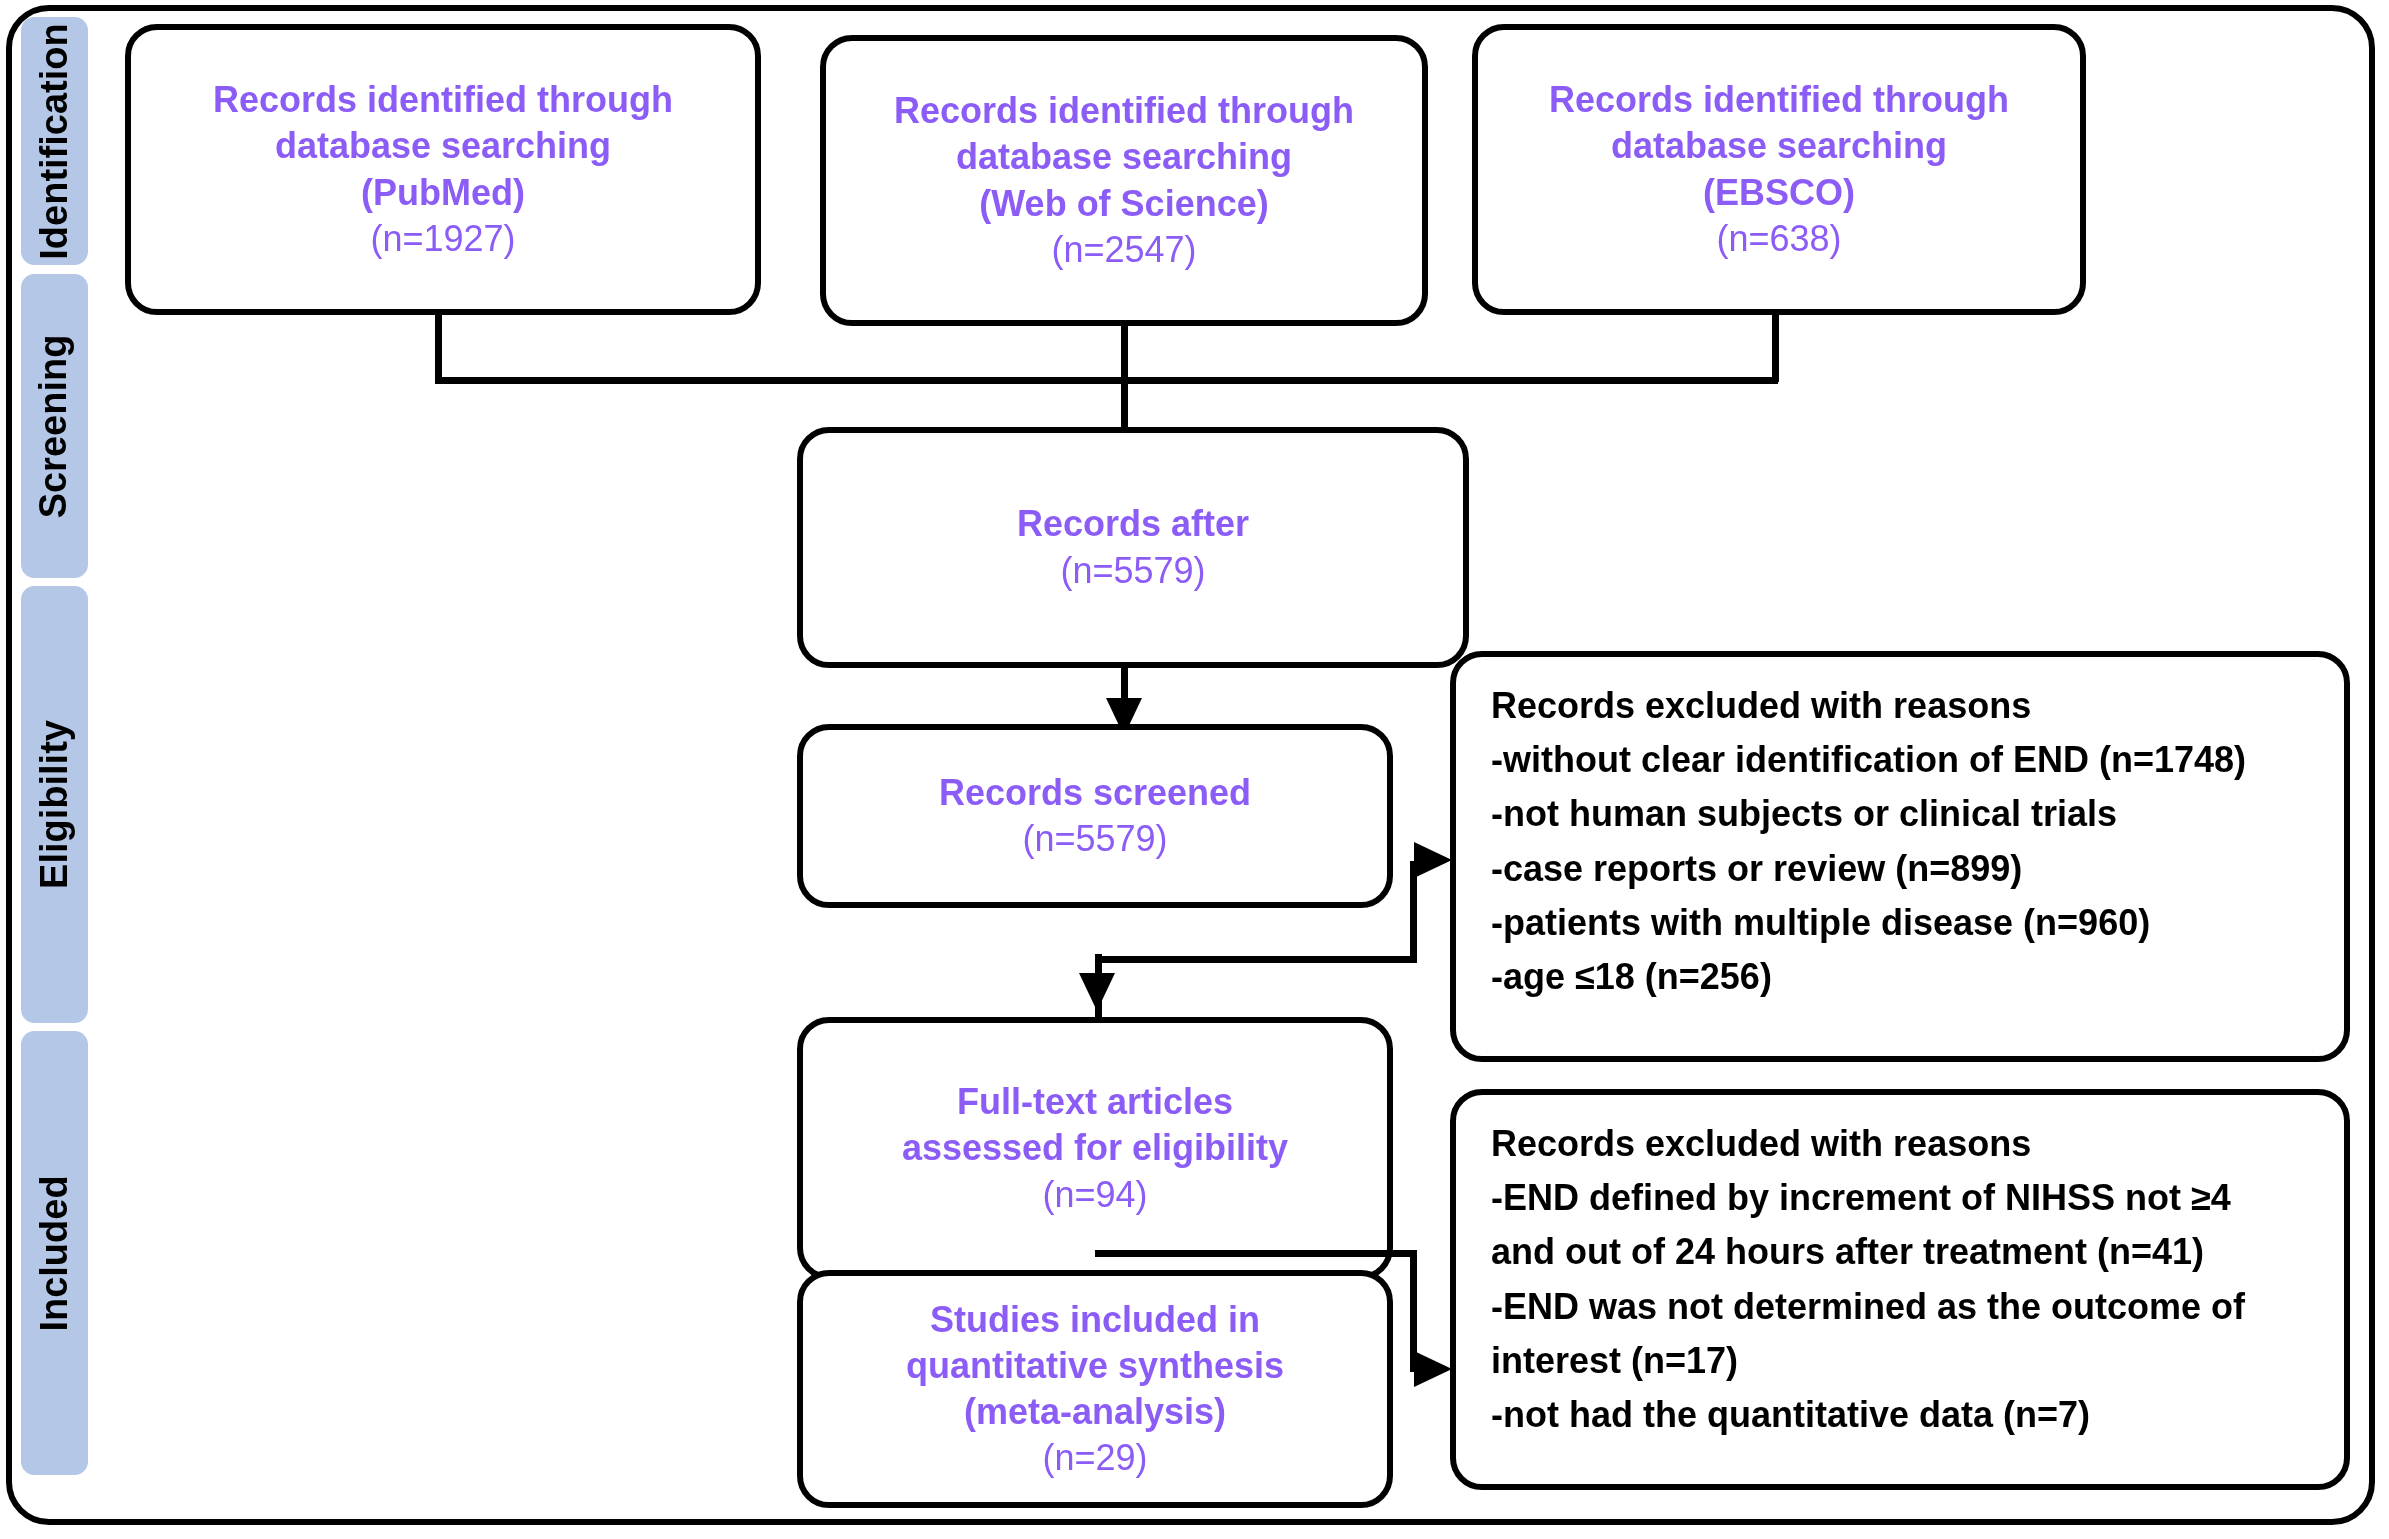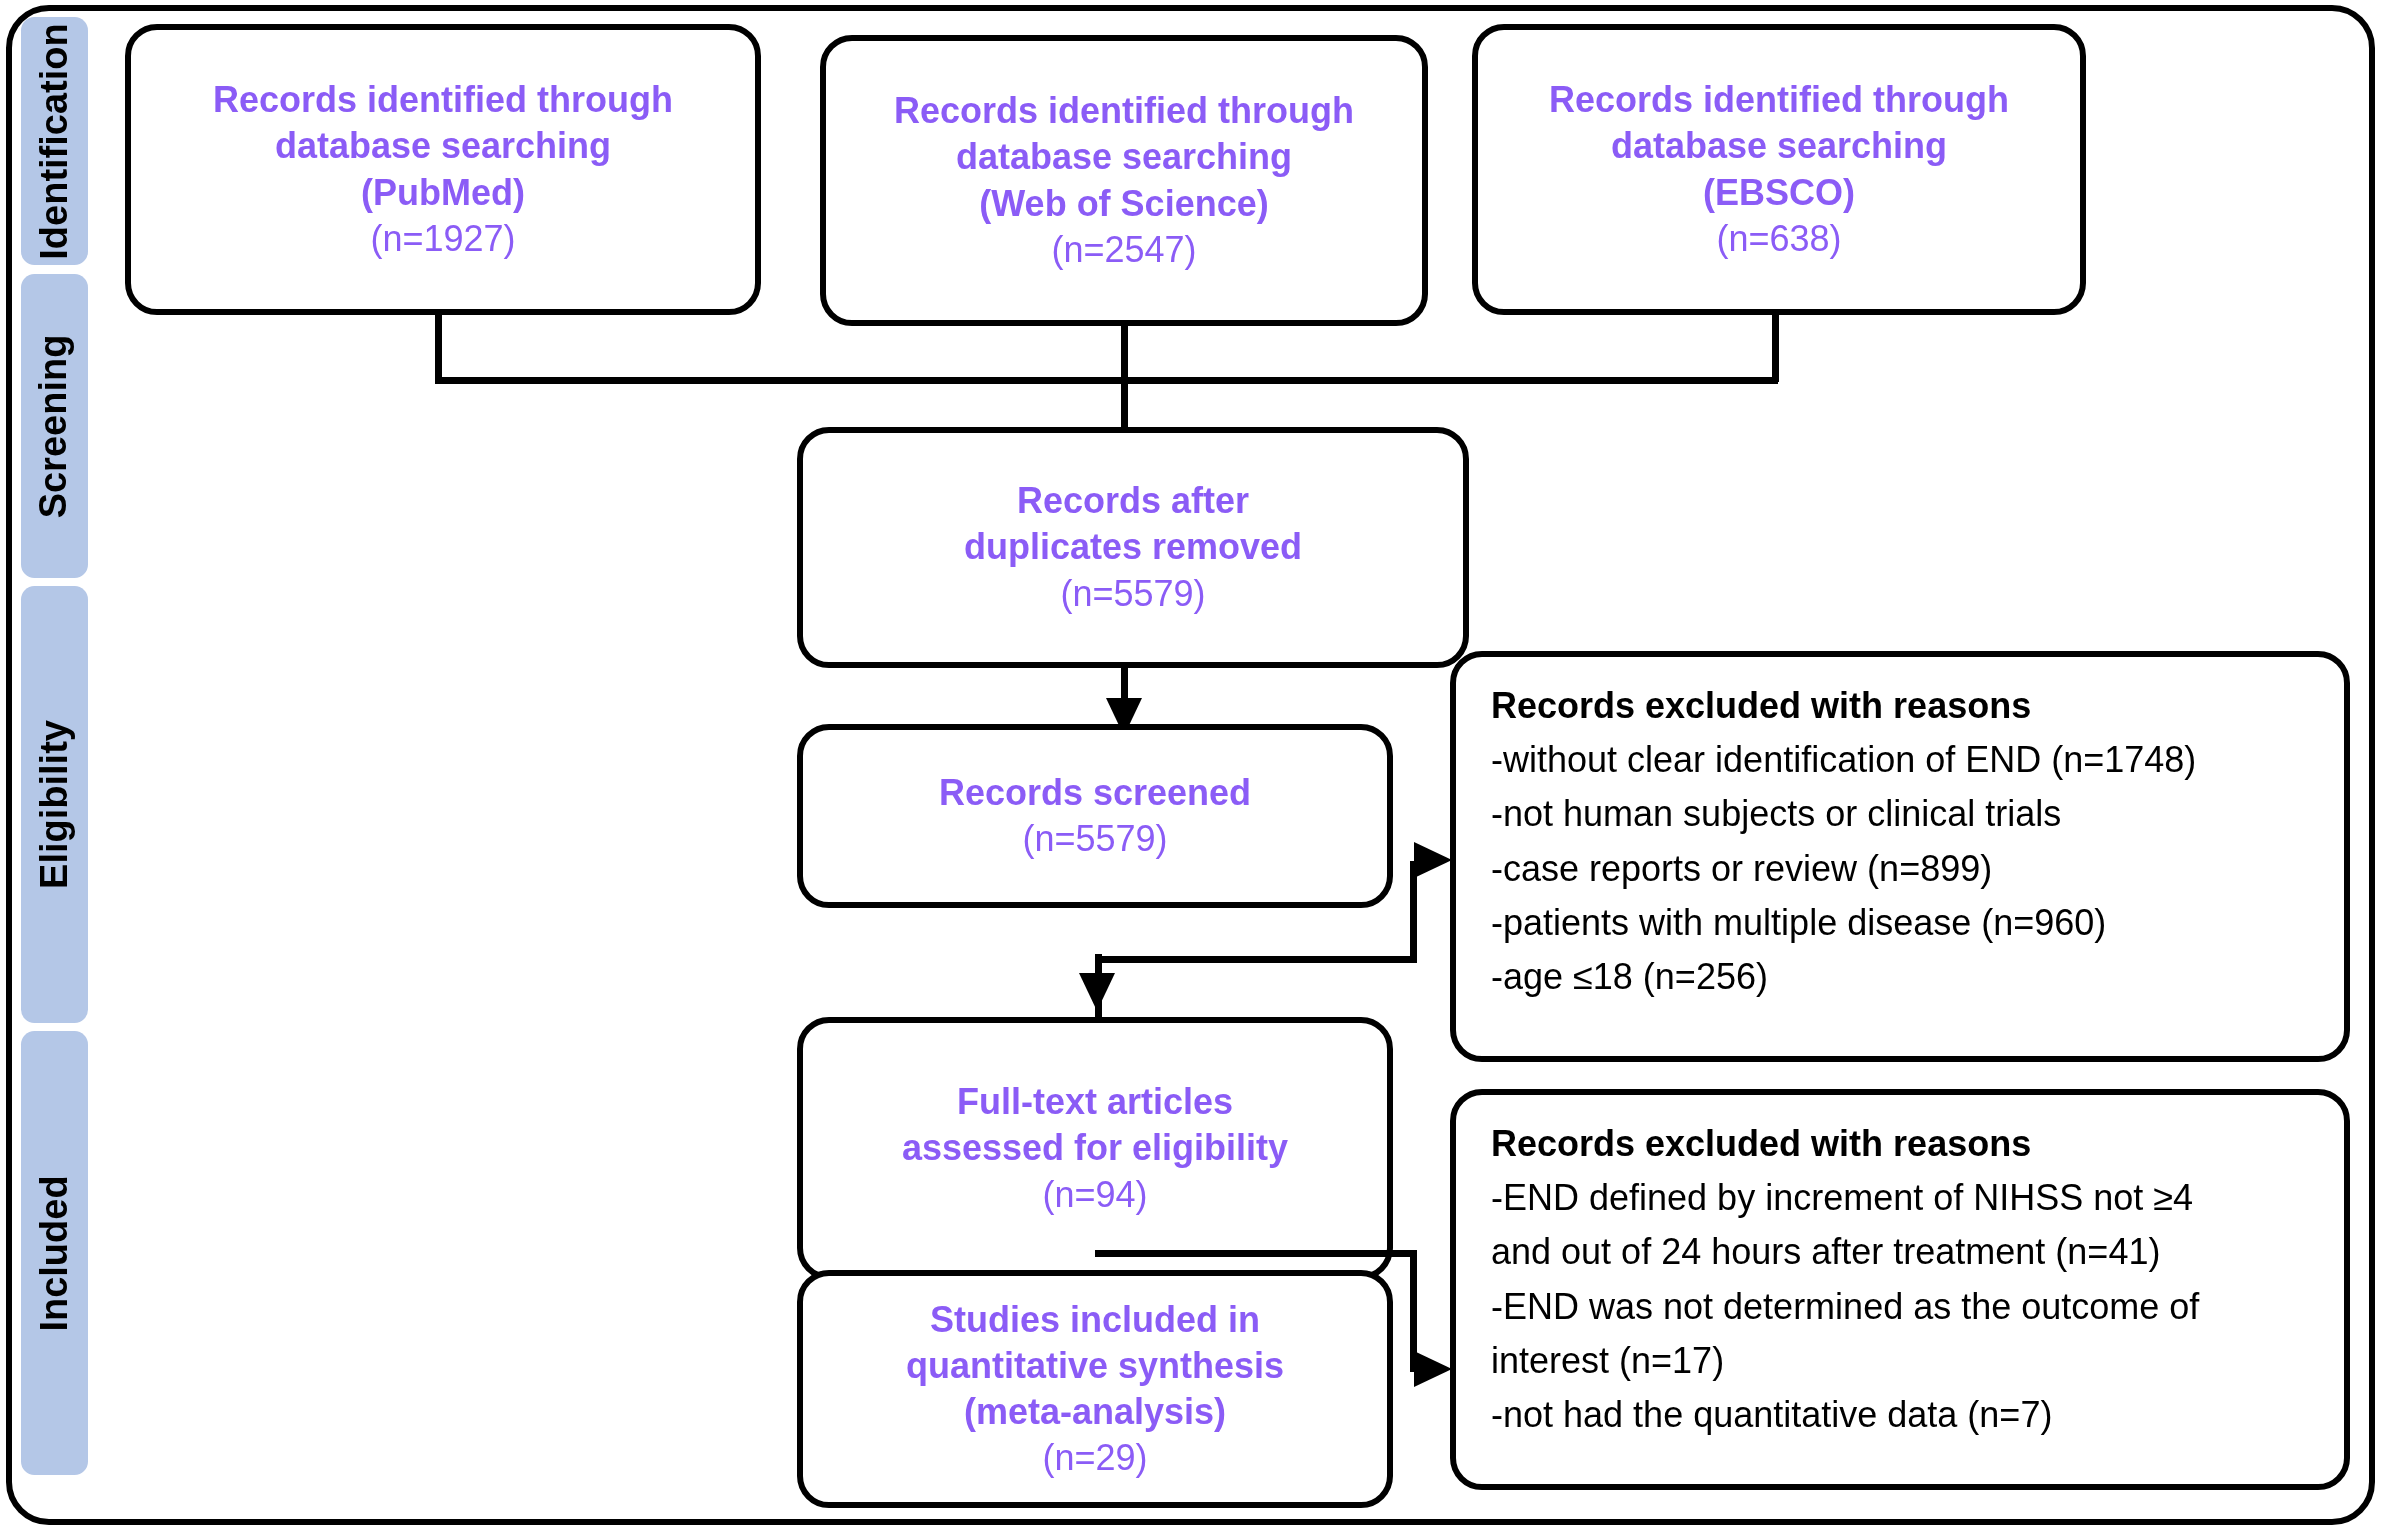--- a/index.html
+++ b/index.html
@@ -74,21 +74,21 @@
   .box.excl .hd{
     font-weight:bold;
     font-size:36px;
     line-height:1.2;
     color:#000;
     text-align:left;
     white-space:nowrap;
     margin-bottom:11px;
   }
   .box.excl .it{
-    font-weight:normal;
+    font-weight:bold;
     font-size:36px;
     line-height:1.22;
     color:#000;
     text-align:left;
     white-space:nowrap;
     margin-bottom:10.3px;
   }
 
   
   .ln-v, .ln-h{position:absolute;background:#000;}
@@ -157,21 +157,20 @@
 
   <div class="ln-v" style="left:1121px; top:326px; width:6.7px; height:56px;"></div>
 
   <div class="ln-h" style="left:435px; top:377px; width:1343px; height:6.7px;"></div>
 
   <div class="ln-v" style="left:1121px; top:377px; width:6.7px; height:60px;"></div>
   <div class="arrow-down" style="left:1106px; top:433px;"></div>
 
   <div class="box" style="left:797px; top:427px; width:672px; height:241px;">
     <div class="ln">Records after</div>
-    <div class="ln">duplicates removed</div>
     <div class="ln reg">(n=5579)</div>
   </div>
 
   <div class="ln-v" style="left:1121px; top:668px; width:6.7px; height:35px;"></div>
   <div class="arrow-down" style="left:1106px; top:698px;"></div>
 
   <div class="box" style="left:797px; top:724px; width:596px; height:184px;">
     <div class="ln">Records screened</div>
     <div class="ln reg">(n=5579)</div>
   </div>

